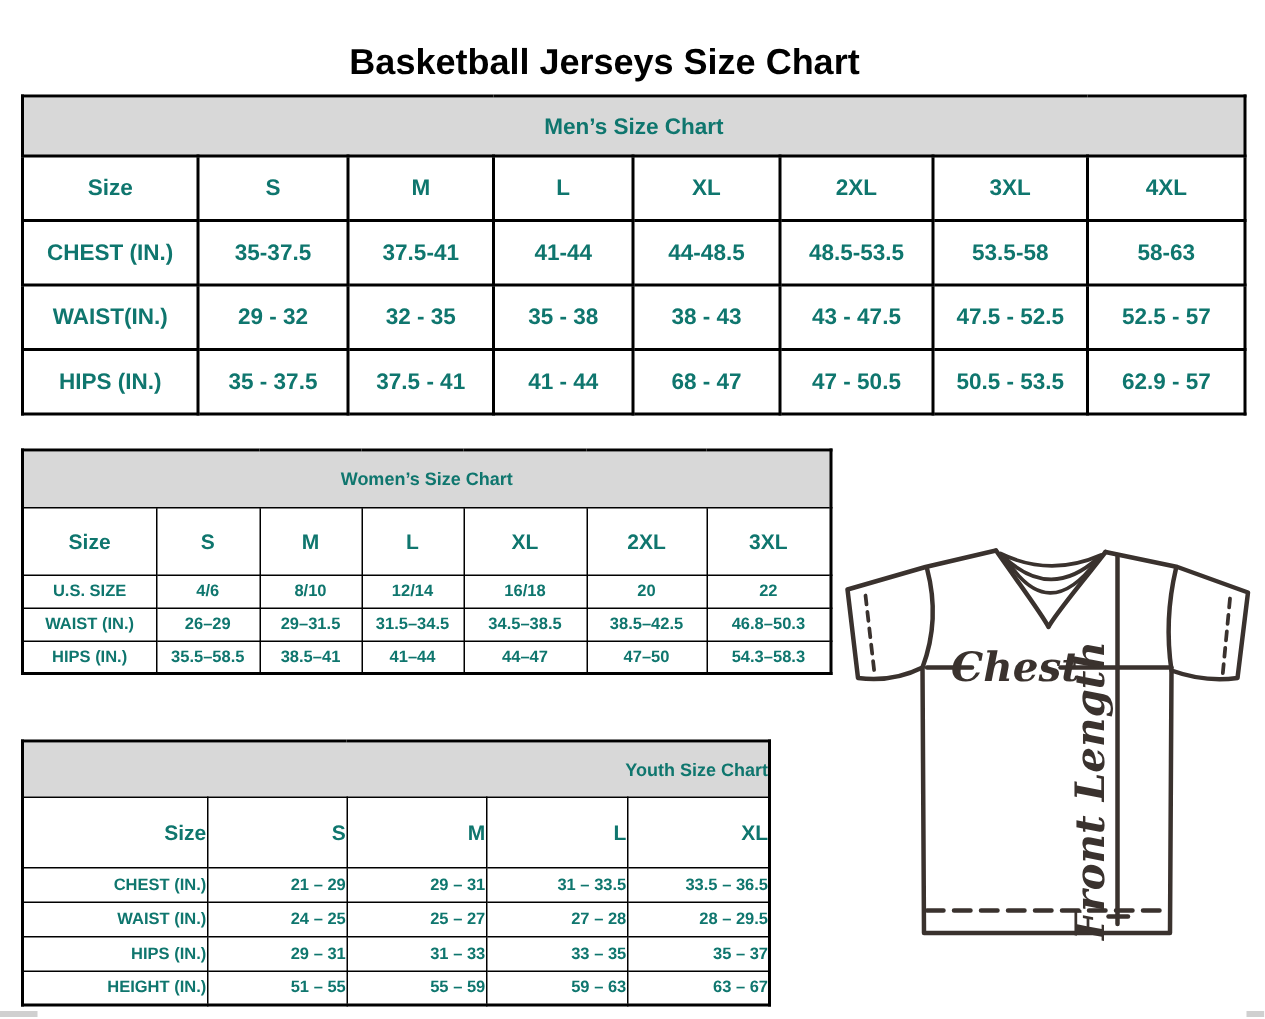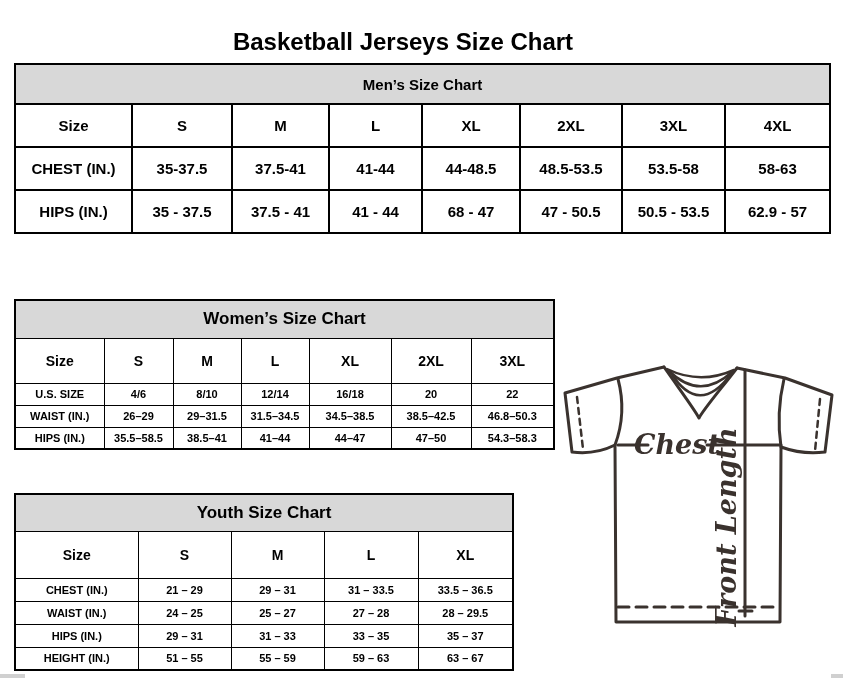--- a/index.html
+++ b/index.html
@@ -9,39 +9,39 @@
   }
   
   #page-title{
     position:absolute;left:0;top:4px;width:806px;text-align:center;
     font-size:24px;font-weight:bold;letter-spacing:0px;margin-top:24px;
   }
   
   .chart-table{
     position:absolute;border-collapse:collapse;table-layout:fixed;
     font-family:"Liberation Sans",sans-serif;font-weight:bold;text-align:center;
-    background:#fff;color:#000000;
+    background:#fff;color:#0f766e;
   }
   .chart-table th,.chart-table td{border:1px solid #000;padding:0;overflow:hidden;white-space:nowrap;}
-  .chart-table .band{background:#d8d8d8;font-size:17px;}
+  .chart-table .band{background:#d8d8d8;font-size:12px;}
   
   #mens-table{left:14px;top:63px;width:815px;}
   #mens-table th,#mens-table td{border-width:2px;font-size:15px;}
   #mens-table tr.band-row{height:40px;}
   #mens-table tr.head-row{height:43px;}
   #mens-table tr.data-row{height:43px;}
   
   #womens-table{left:14px;top:299px;width:539px;border:2px solid #000;}
   #womens-table tr.band-row{height:38px;}
   #womens-table tr.head-row{height:45px;}
   #womens-table tr.data-row{height:22px;padding-left:20px;}
   #womens-table .corner,#womens-table .colhead{font-size:14px;}
   #womens-table .rowlabel,#womens-table .val{font-size:11px;}
   
-  #youth-table{left:14px;top:493px;width:498px;border:2px solid #000;}
+  #youth-table{left:14px;top:493px;width:498px;border:2px solid #000;text-align:right;}
   #youth-table tr.band-row{height:37px;}
   #youth-table tr.head-row{height:47px;}
   #youth-table tr.data-row{height:23px;}
   #youth-table .corner,#youth-table .colhead{font-size:14px;}
   #youth-table .rowlabel,#youth-table .val{font-size:11px;}
   
   #jersey-diagram{position:absolute;left:555px;top:355px;width:288px;height:290px;}
   .measure-text{
     font-family:"DejaVu Serif","Liberation Serif",serif;
     font-style:italic;font-weight:bold;
@@ -87,20 +87,30 @@
           <th class="rowlabel">CHEST (IN.)</th>
           <td class="val">35-37.5</td>
           <td class="val">37.5-41</td>
           <td class="val">41-44</td>
           <td class="val">44-48.5</td>
           <td class="val">48.5-53.5</td>
           <td class="val">53.5-58</td>
           <td class="val">58-63</td>
         </tr>
         <tr class="data-row">
+          <th class="rowlabel">WAIST(IN.)</th>
+          <td class="val">29 - 32</td>
+          <td class="val">32 - 35</td>
+          <td class="val">35 - 38</td>
+          <td class="val">38 - 43</td>
+          <td class="val">43 - 47.5</td>
+          <td class="val">47.5 - 52.5</td>
+          <td class="val">52.5 - 57</td>
+        </tr>
+        <tr class="data-row">
           <th class="rowlabel">HIPS (IN.)</th>
           <td class="val">35 - 37.5</td>
           <td class="val">37.5 - 41</td>
           <td class="val">41 - 44</td>
           <td class="val">68 - 47</td>
           <td class="val">47 - 50.5</td>
           <td class="val">50.5 - 53.5</td>
           <td class="val">62.9 - 57</td>
         </tr>
       </tbody>

